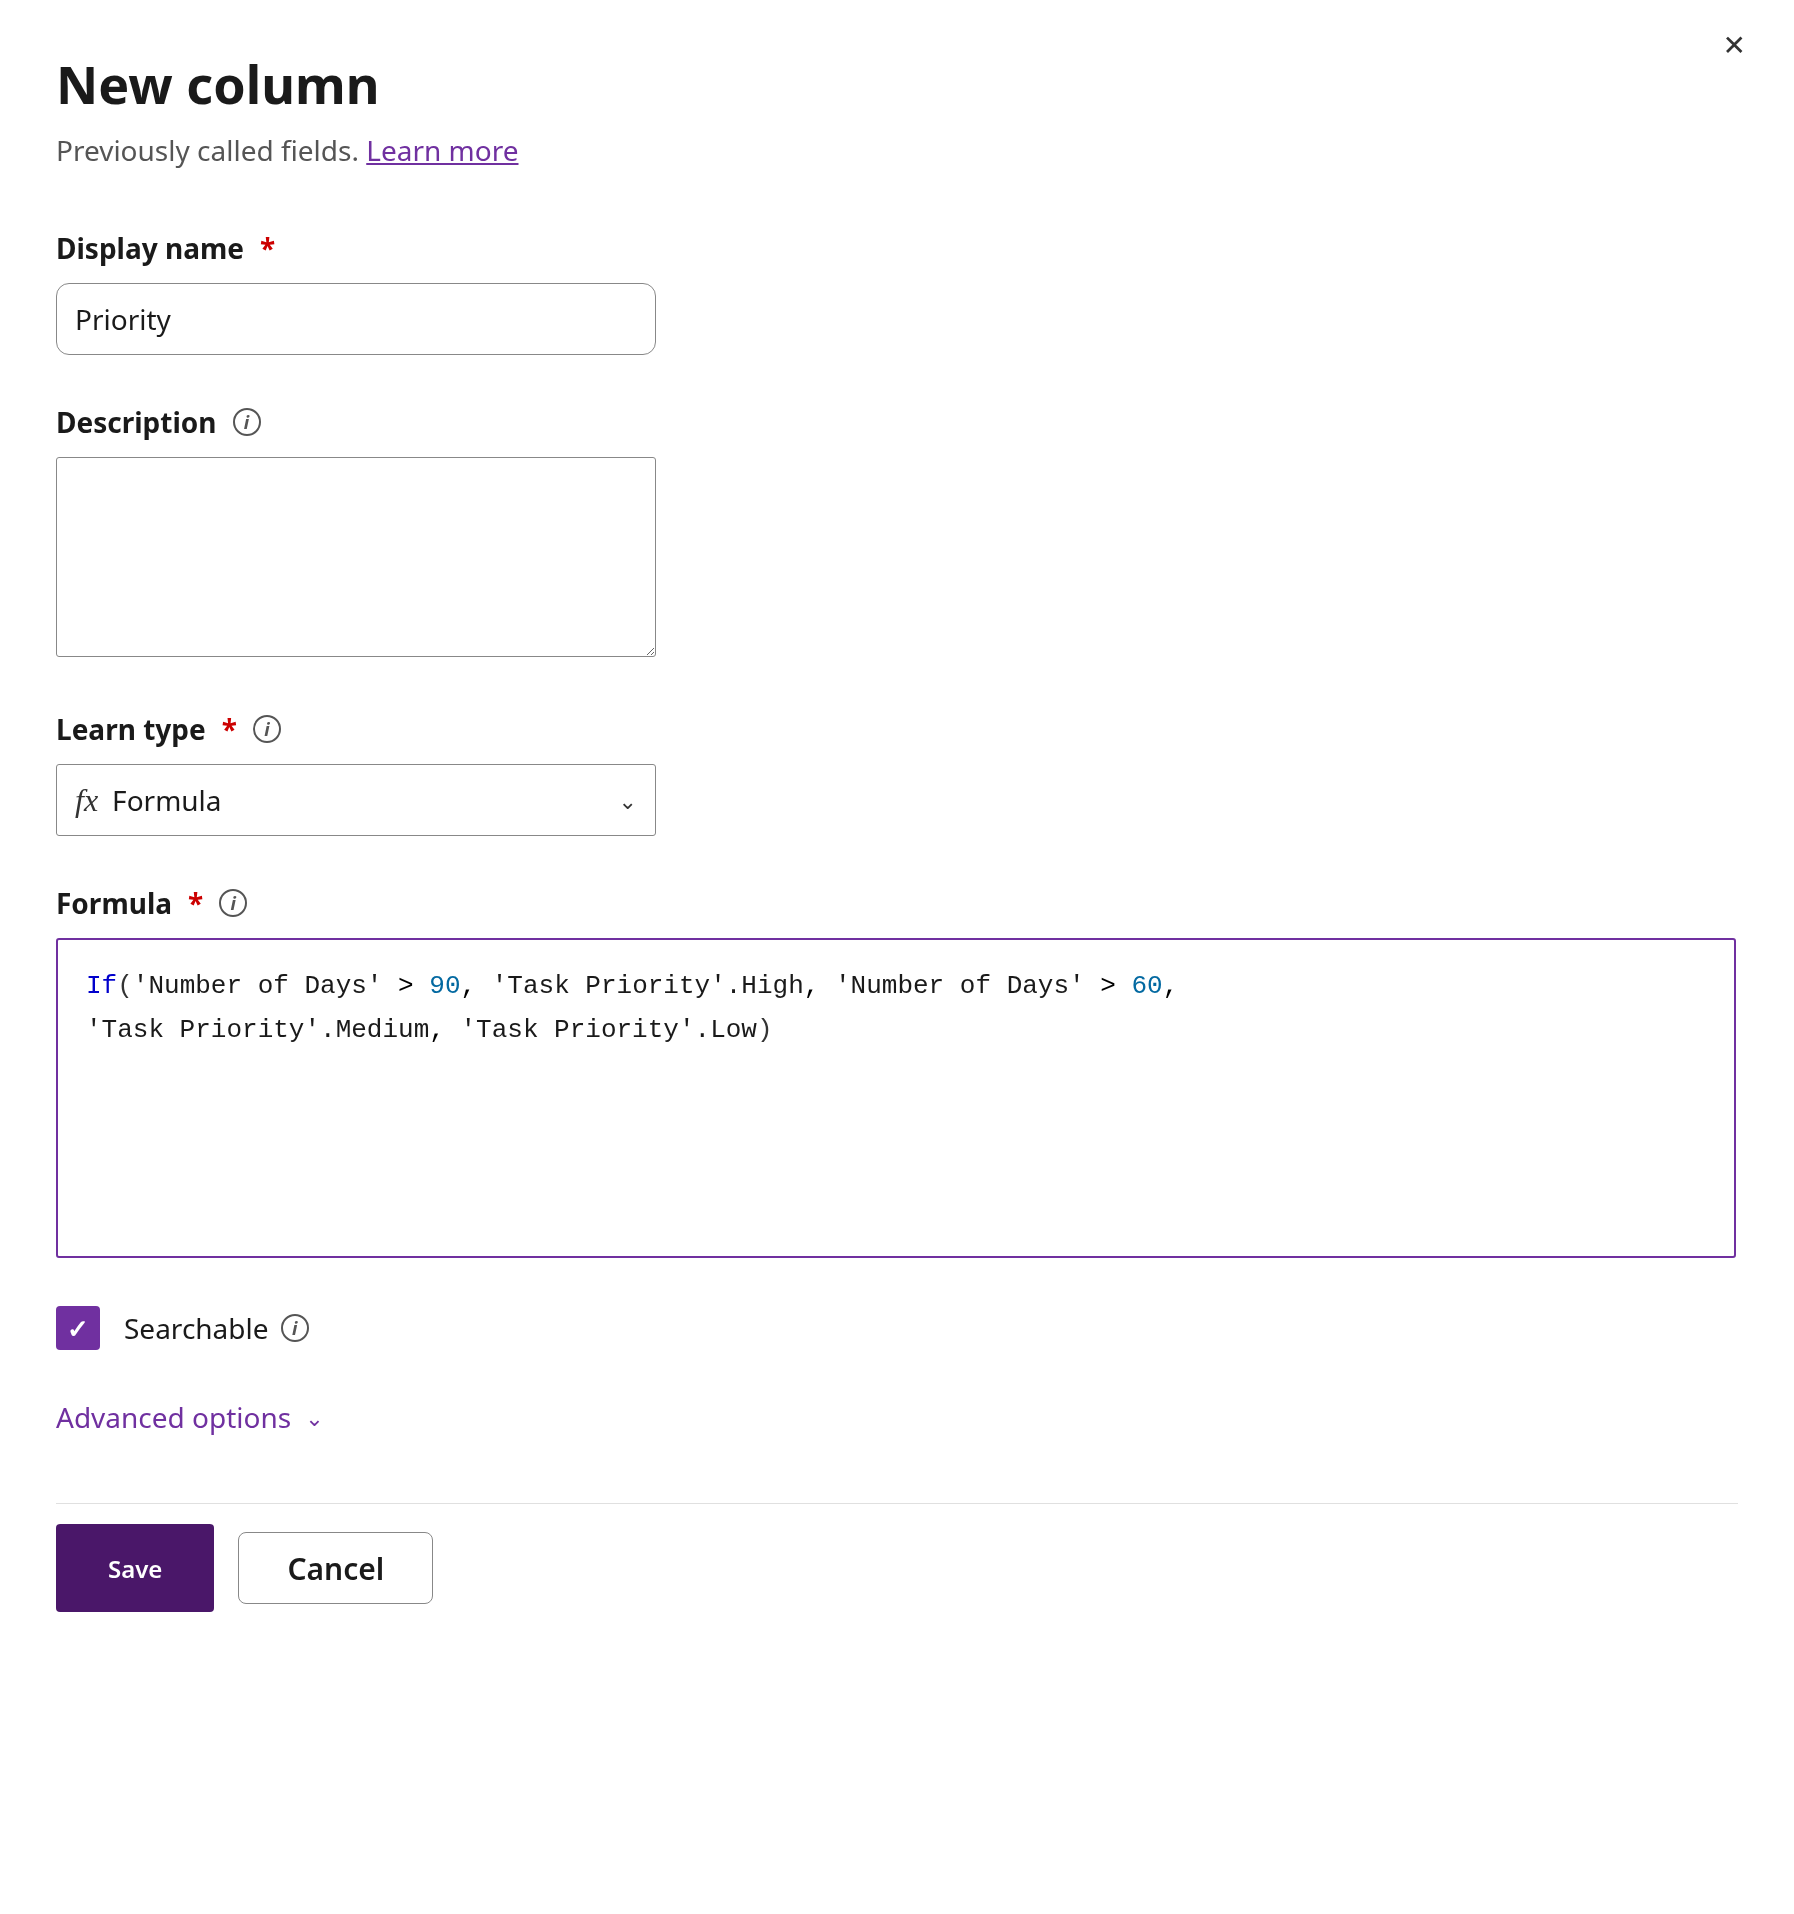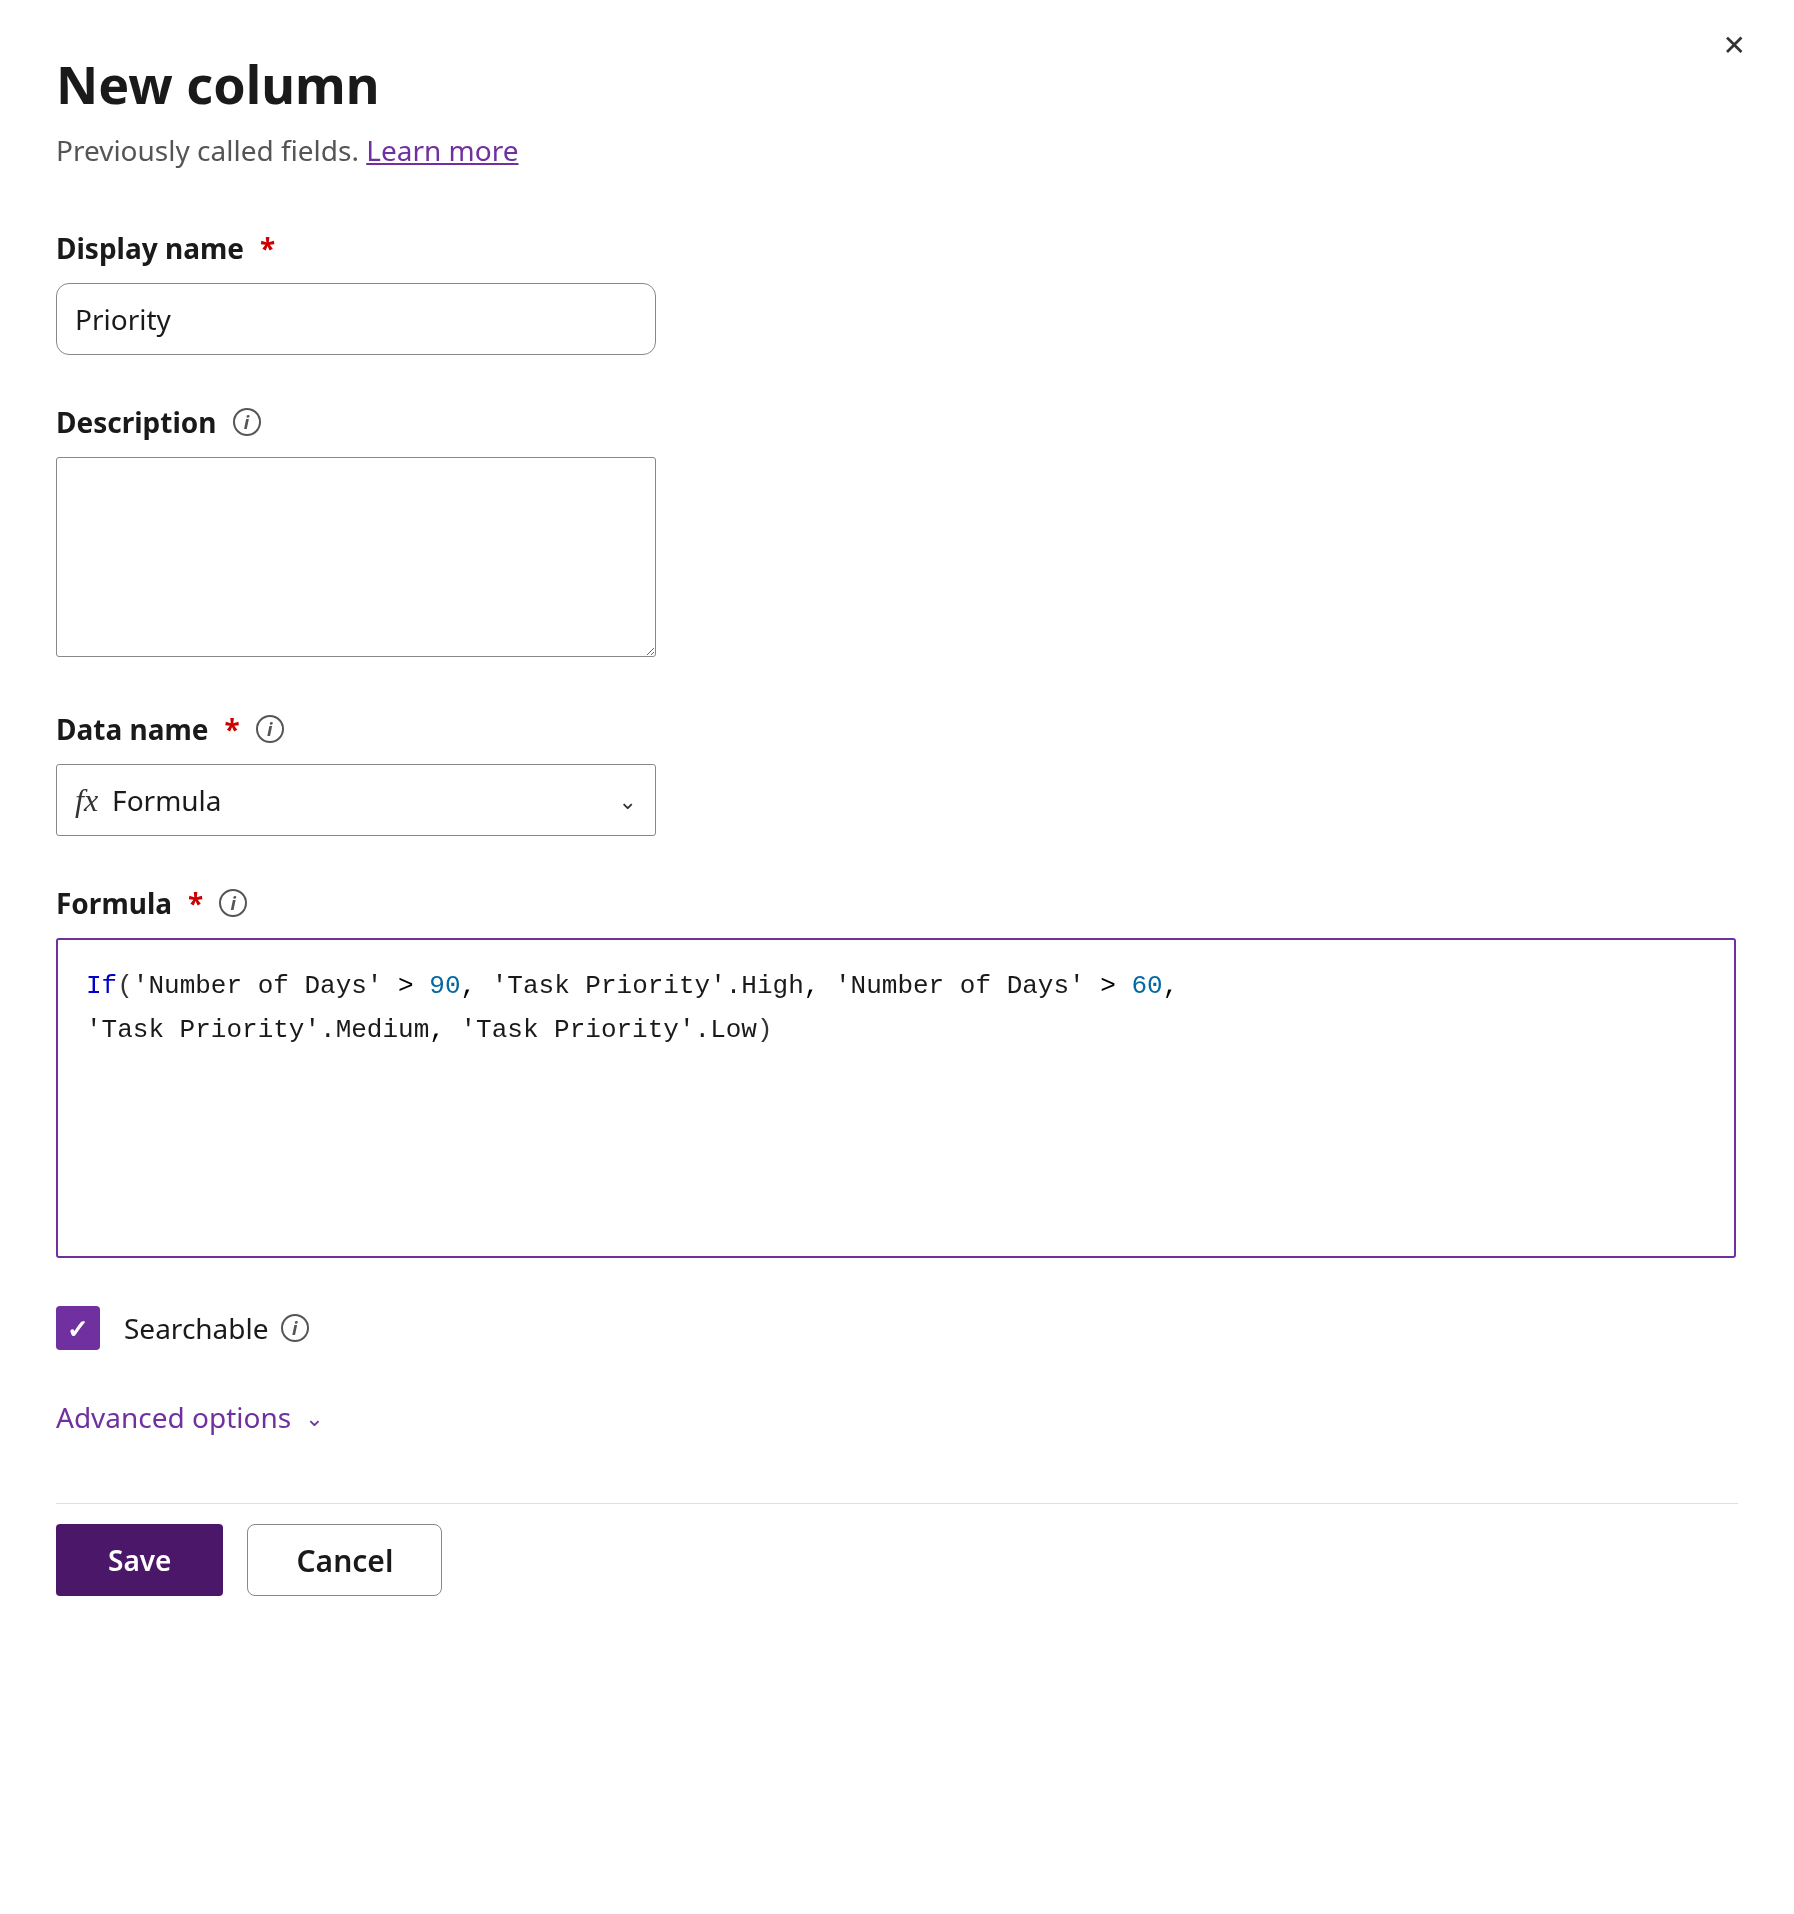--- a/index.html
+++ b/index.html
@@ -232,22 +232,22 @@
       padding-top: 20px;
       border-top: 1px solid #e0e0e0;
     }
 
     .btn-save {
       background: #4a1769;
       color: #fff;
       border: none;
       border-radius: 4px;
       padding: 0 52px;
-      height: 72px;
-      font-size: 28px;
+      height: 88px;
+      font-size: 24px;
       font-weight: 600;
       cursor: pointer;
       font-family: inherit;
     }
 
     .btn-cancel {
       background: #fff;
       color: #1a1a1a;
       border: 1.5px solid #888;
       border-radius: 8px;
@@ -284,21 +284,21 @@
   <div class="field-group">
     <div class="field-label">
       <span>Description</span>
       <span class="info-icon">i</span>
     </div>
     <textarea class="textarea-input" style=""></textarea>
   </div>
 
   <div class="field-group">
     <div class="field-label">
-      <span>Data name</span>
+      <span>Learn type</span>
       <span class="required-star">*</span>
       <span class="info-icon">i</span>
     </div>
     <div class="select-wrapper">
       <span class="select-fx-icon"><i>f</i>x</span>
       <span class="select-value">Formula</span>
       <span class="select-chevron">⌄</span>
     </div>
   </div>
 

